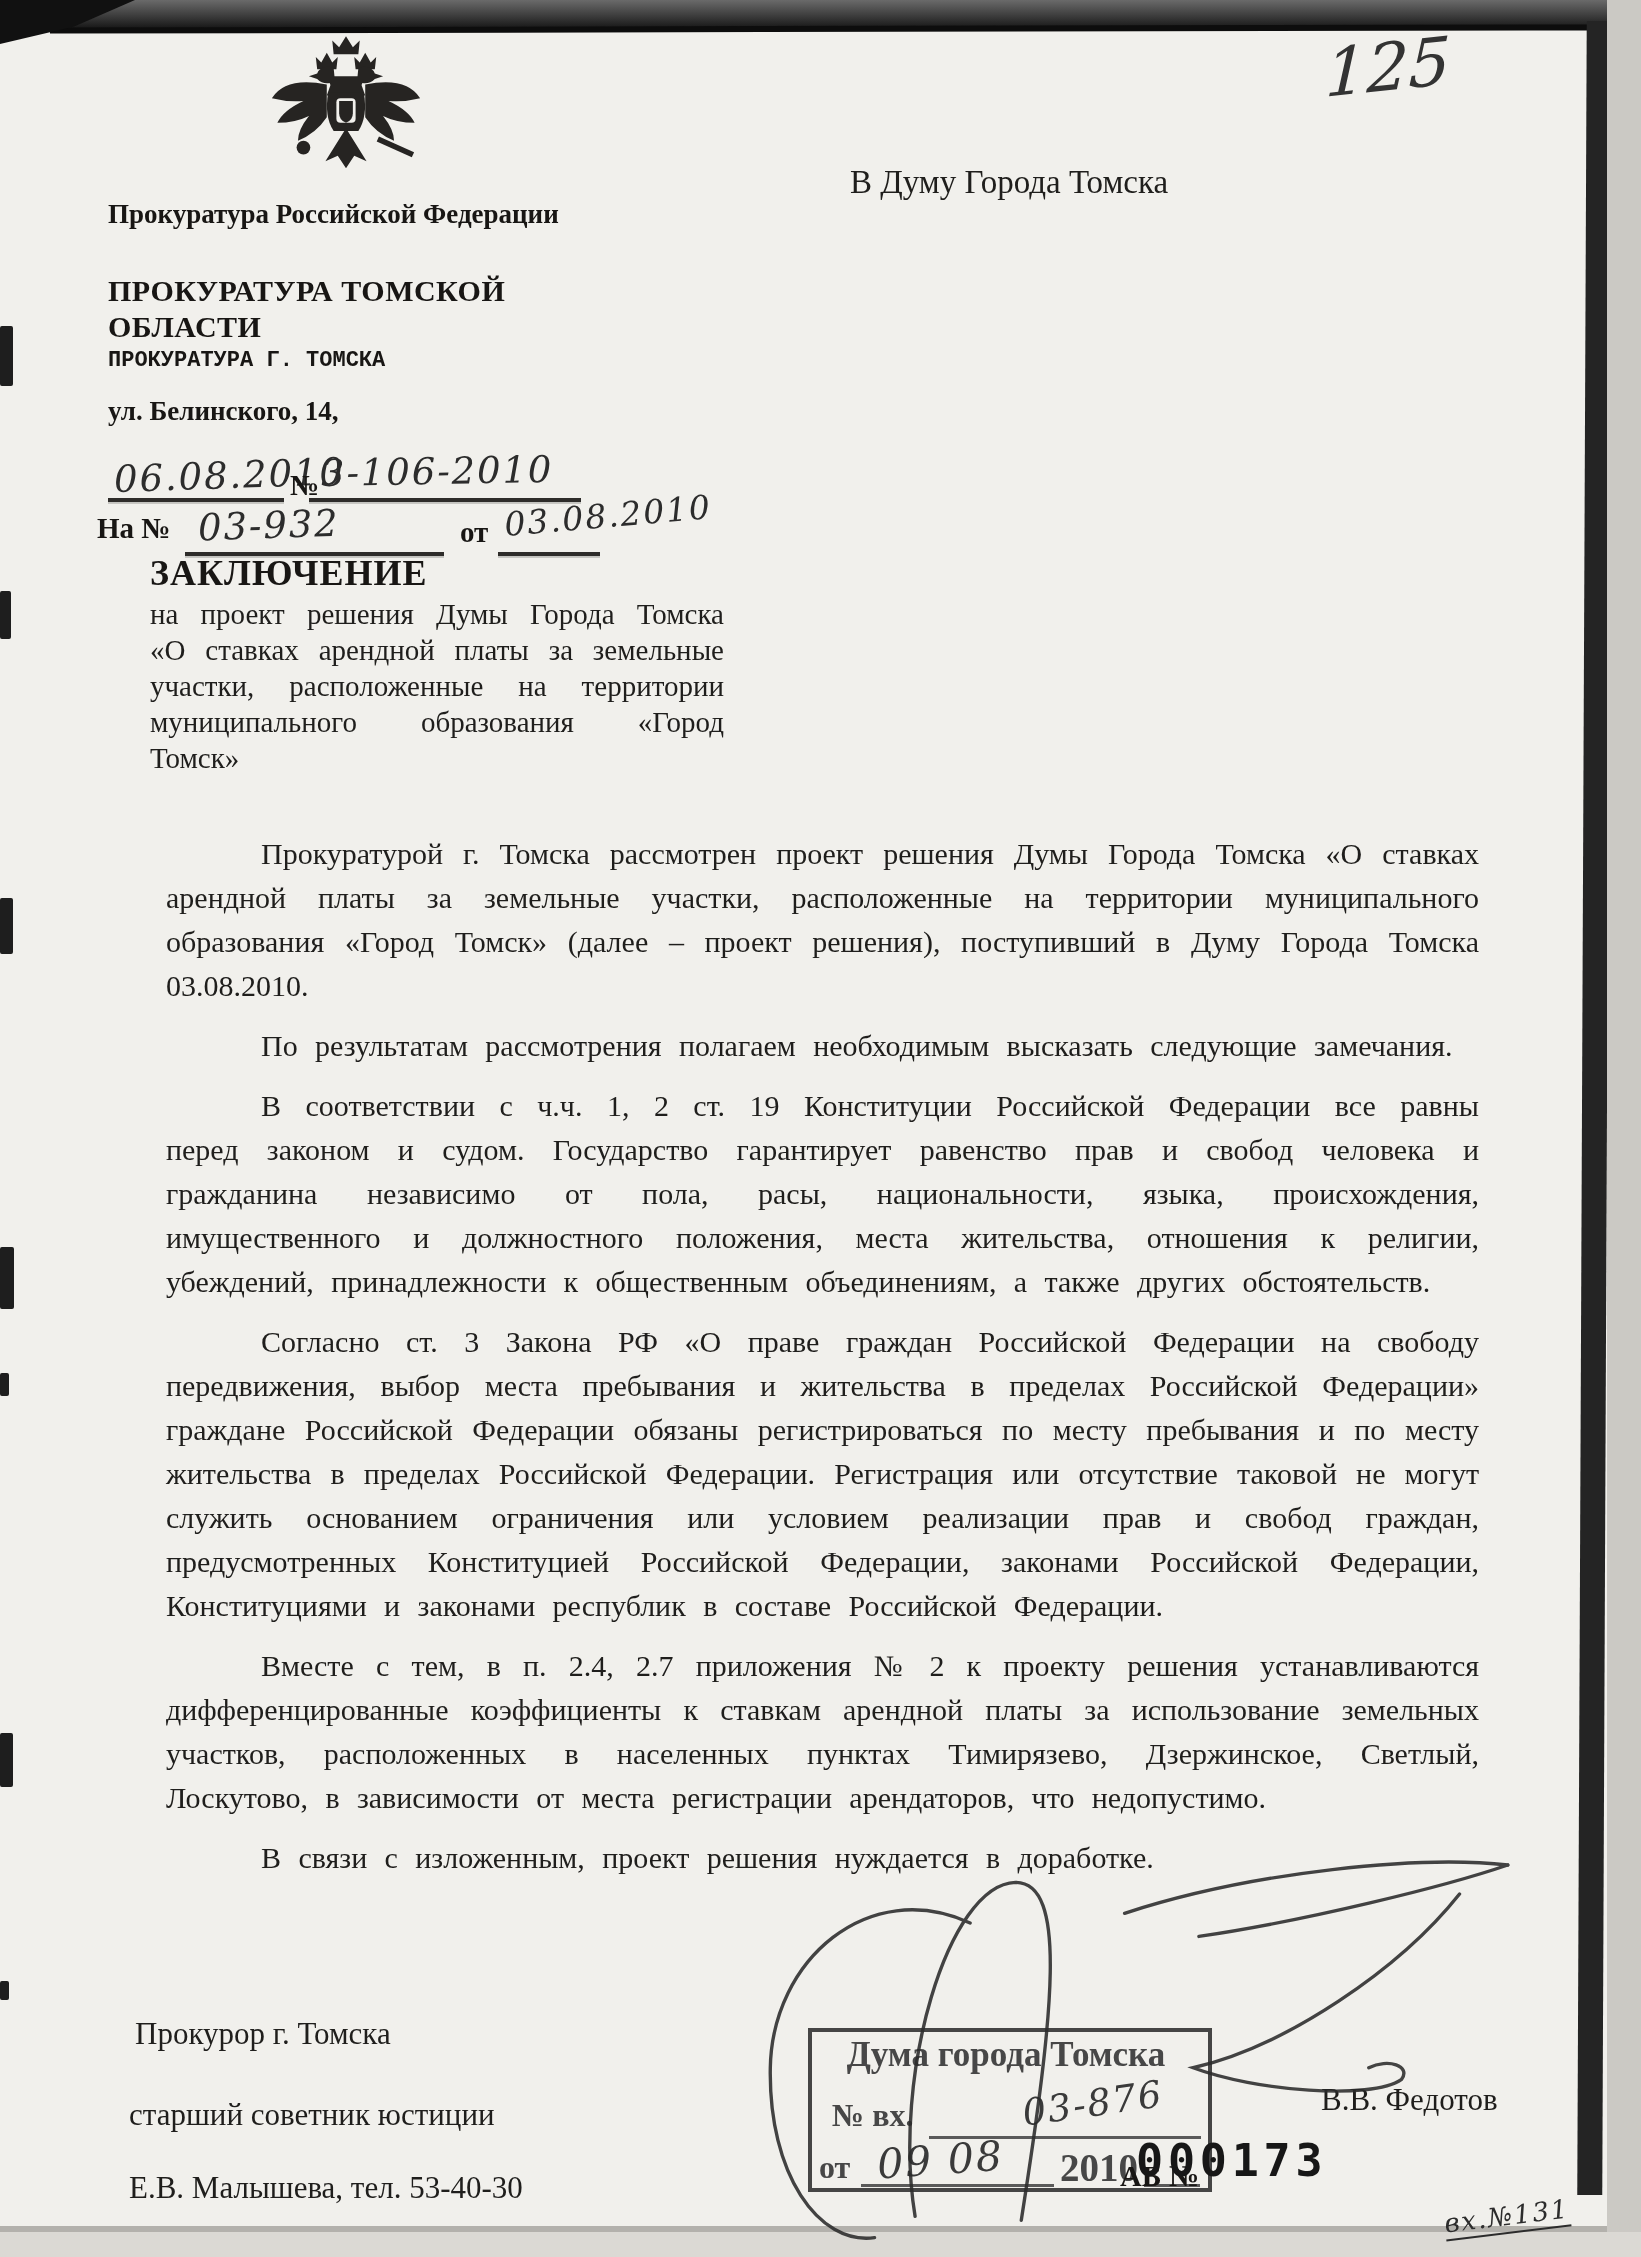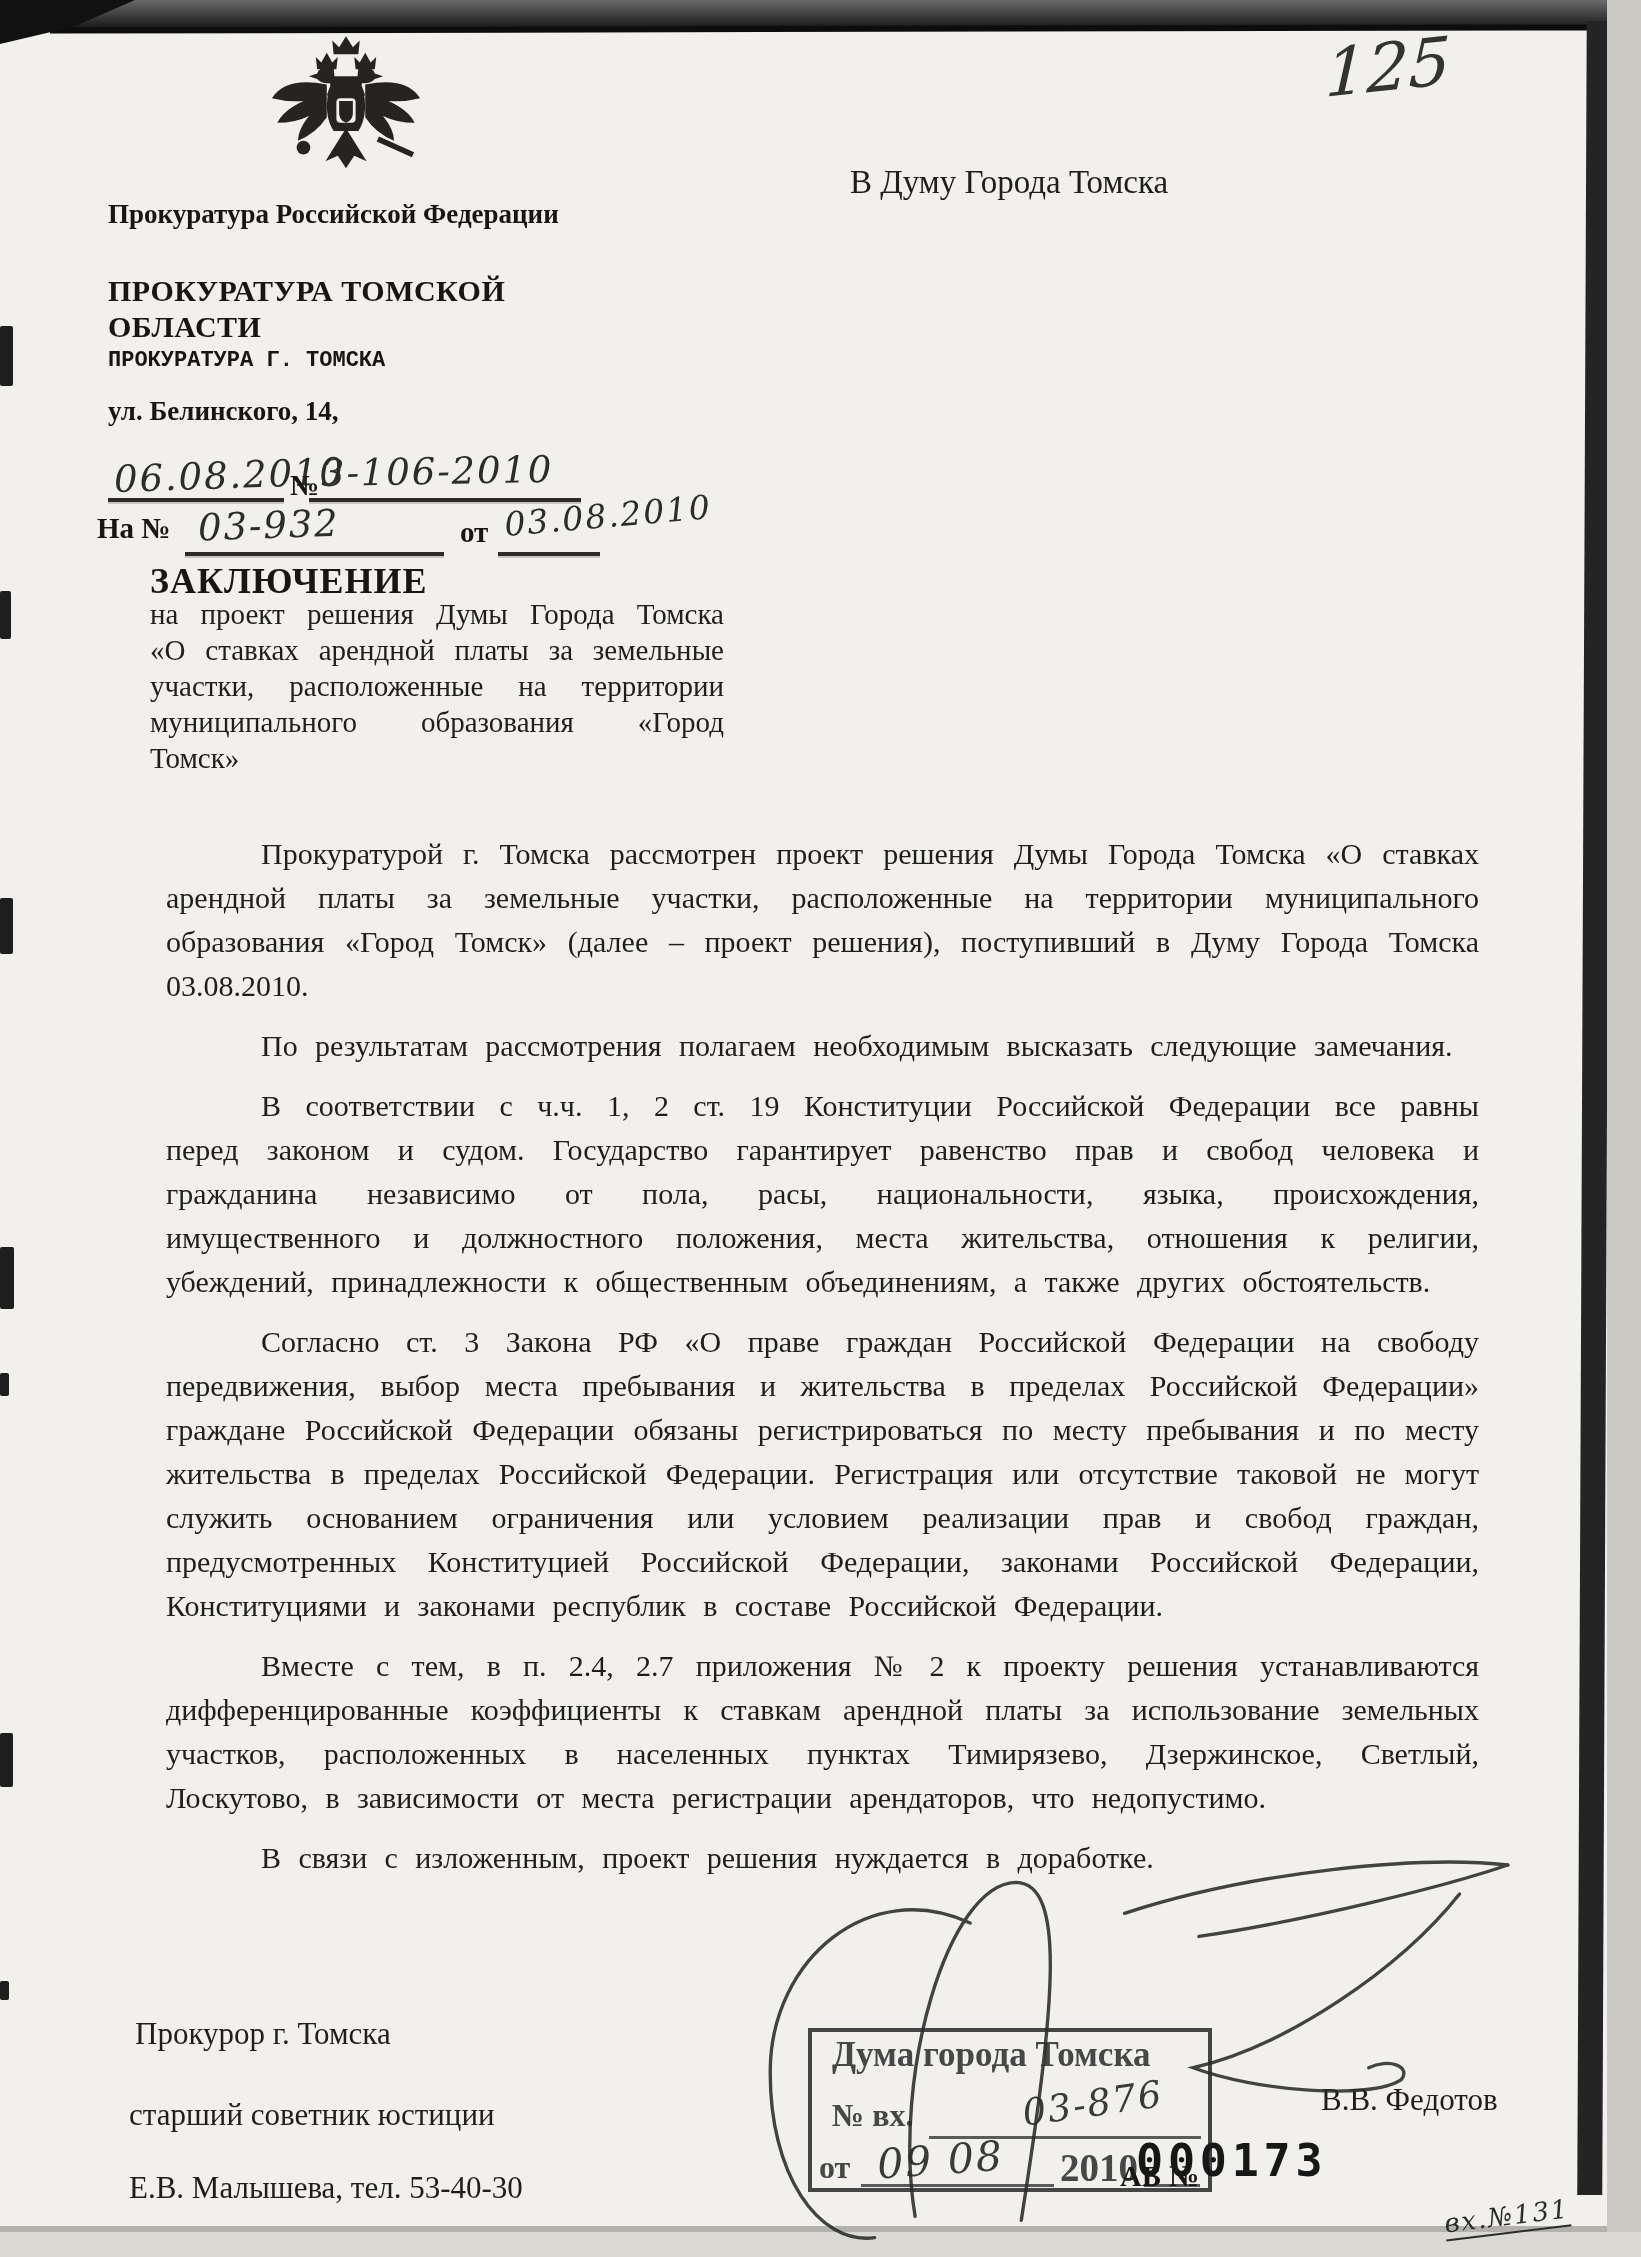--- a/index.html
+++ b/index.html
@@ -23,21 +23,21 @@
   .lh-parent{top:198px;font-size:27px;line-height:33px;}
   .lh-region{top:273px;font-size:30px;line-height:36px;letter-spacing:0.5px;}
   .lh-city{top:348px;font-size:22px;font-family:Liberation Mono, monospace;}
   .lh-addr1{top:396px;font-size:27px;}
   .lh-addr2{top:428px;font-size:27px;}
   
   .hw{font-family:"DejaVu Serif",serif;font-style:italic;color:#2c2c2c;letter-spacing:1.9px;white-space:nowrap;}
   .rule{background:#2e2c2a;height:3.9px;box-shadow:0 1.9px 0 rgba(60,58,55,.25);}
   .plabel{font-weight:bold;color:#181614;white-space:nowrap;}
   
-  .subject-title{left:150px;top:552px;font-size:36px;font-weight:bold;letter-spacing:1px;color:#181614;margin-top:8px;}
+  .subject-title{left:150px;top:552px;font-size:36px;font-weight:bold;letter-spacing:1px;color:#181614;}
   .subject-text{left:150px;top:596px;width:574px;font-size:29px;line-height:36px;text-align:justify;word-spacing:0.30em;}
   .recipient{left:850px;top:164px;font-size:33px;}
   .page-number{left:1325px;top:29px;font-size:66px;font-family:"DejaVu Serif",serif;font-style:italic;color:#333;transform:rotate(-6deg) skewX(-8deg);font-weight:300;}
   
   .body-text{left:150px;top:816px;width:1345px;font-size:30px;line-height:44px;text-align:justify;word-spacing:0.33em;}
   .body-text p{margin:16px;text-indent:95px;}
   
   .sig{font-size:31px;white-space:nowrap;}
   
   .stamp-box{left:808px;top:2028px;width:396px;height:156px;border:4.8px solid #454545;}
@@ -120,21 +120,21 @@
     <p>Вместе с тем, в п. 2.4, 2.7 приложения № 2 к проекту решения устанавливаются дифференцированные коэффициенты к ставкам арендной платы за использование земельных участков, расположенных в населенных пунктах Тимирязево, Дзержинское, Светлый, Лоскутово, в зависимости от места регистрации арендаторов, что недопустимо.</p>
     <p>В связи с изложенным, проект решения нуждается в доработке.</p>
   </div>
 
   <div class="abs sig" style="left:135px;top:2016px">Прокурор г. Томска</div>
   <div class="abs sig" style="left:129px;top:2097px">старший советник юстиции</div>
   <div class="abs sig" style="left:129px;top:2170px">Е.В. Малышева, тел. 53-40-30</div>
   <div class="abs sig" style="left:1321px;top:2082px;font-size:31px">В.В. Федотов</div>
 
   <div class="abs stamp-box"></div>
-  <div class="abs stamp-ink" style="left:832px;top:2035px;width:348px;text-align:left;font-size:35px">Дума города Томска</div>
+  <div class="abs stamp-ink" style="left:832px;top:2035px;width:348px;text-align:center;font-size:35px">Дума города Томска</div>
   <div class="abs stamp-ink" style="left:832px;top:2097px;font-size:32px">№ вх.</div>
   <div class="abs stamp-rule" style="left:929px;top:2136px;width:272px"></div>
   <div class="abs hw" style="left:1022px;top:2082px;font-size:37px;color:#3a3a3a;transform:rotate(-8deg)">03-876</div>
   <div class="abs stamp-ink" style="left:819px;top:2149px;font-size:32px">от</div>
   <div class="abs stamp-rule" style="left:861px;top:2184px;width:193px"></div>
   <div class="abs hw" style="left:877px;top:2136px;font-size:41px;color:#3a3a3a;transform:rotate(-4deg)">09 08</div>
   <div class="abs stamp-ink" style="left:1060px;top:2145px;font-size:39px">2010</div>
   <div class="abs stamp-rule" style="left:1144px;top:2184px;width:56px"></div>
   <div class="abs plabel" style="left:1120px;top:2159px;font-size:30px">АБ №</div>
   <div class="abs reg-number" style="left:1136px;top:2134px">000173</div>

